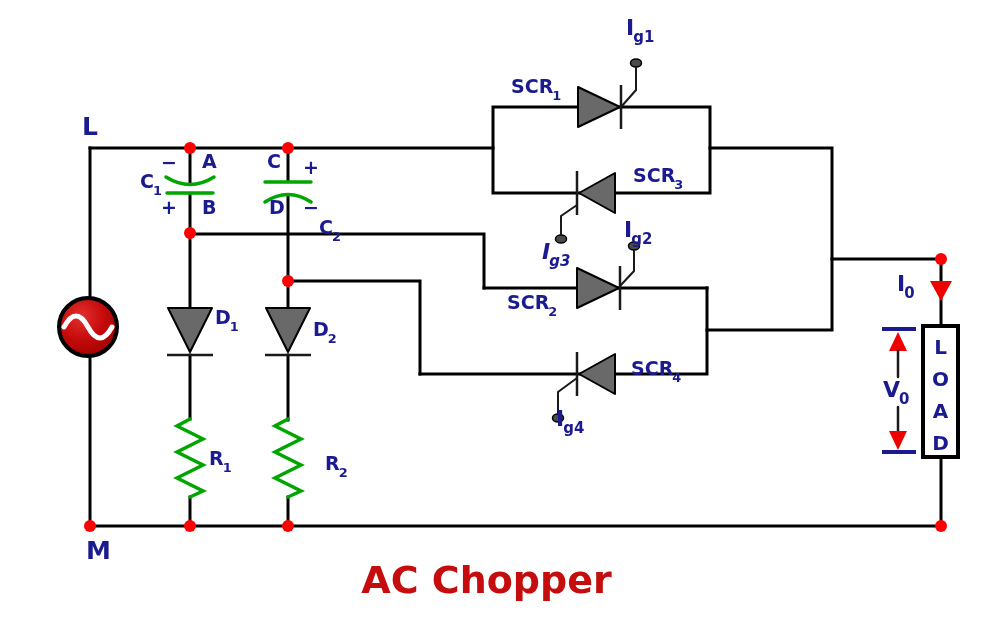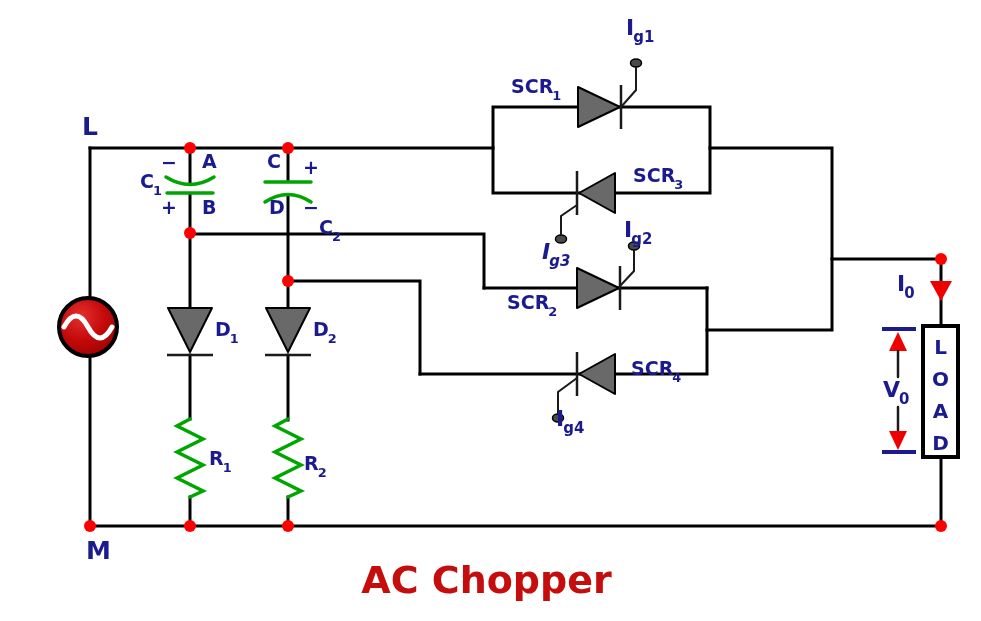--- a/index.html
+++ b/index.html
@@ -156,24 +156,24 @@
 <div class="lbl" style="left:140px;top:172px;"><span>C</span><sub>1</sub></div>
 <div class="lbl sign" style="left:161px;top:198px;">+</div>
 <div class="lbl" style="left:202px;top:198px;">B</div>
 
 <div class="lbl" style="left:267px;top:152px;">C</div>
 <div class="lbl sign" style="left:303px;top:158px;">+</div>
 <div class="lbl" style="left:319px;top:182px;margin-top:36px;"><span>C</span><sub>2</sub></div>
 <div class="lbl" style="left:269px;top:198px;">D</div>
 <div class="lbl sign" style="left:303px;top:198px;">−</div>
 
-<div class="lbl" style="left:215px;top:320px;"><span>D</span><sub>1</sub></div>
+<div class="lbl" style="left:215px;top:308px;"><span>D</span><sub>1</sub></div>
 <div class="lbl" style="left:313px;top:320px;"><span>D</span><sub>2</sub></div>
 <div class="lbl" style="left:209px;top:449px;"><span>R</span><sub>1</sub></div>
-<div class="lbl" style="left:304px;top:454px;"><span>R</span><sub>2</sub></div>
+<div class="lbl" style="left:325px;top:454px;"><span>R</span><sub>2</sub></div>
 
 <div class="lbl" style="left:511px;top:77px;"><span>SCR</span><sub>1</sub></div>
 <div class="lbl" style="left:633px;top:166px;"><span>SCR</span><sub>3</sub></div>
 <div class="lbl" style="left:507px;top:293px;"><span>SCR</span><sub>2</sub></div>
 <div class="lbl" style="left:631px;top:351px;margin-top:8px;"><span>SCR</span><sub>4</sub></div>
 
 <div class="lbl gatelbl" style="left:626px;top:17px;"><span>I</span><sub>g1</sub></div>
 <div class="lbl gatelbl" style="left:624px;top:219px;"><span>I</span><sub>g2</sub></div>
 <div class="lbl gatelbl" style="left:542px;top:241px;font-style:italic;"><span>I</span><sub>g3</sub></div>
 <div class="lbl gatelbl" style="left:556px;top:408px;"><span>I</span><sub>g4</sub></div>

